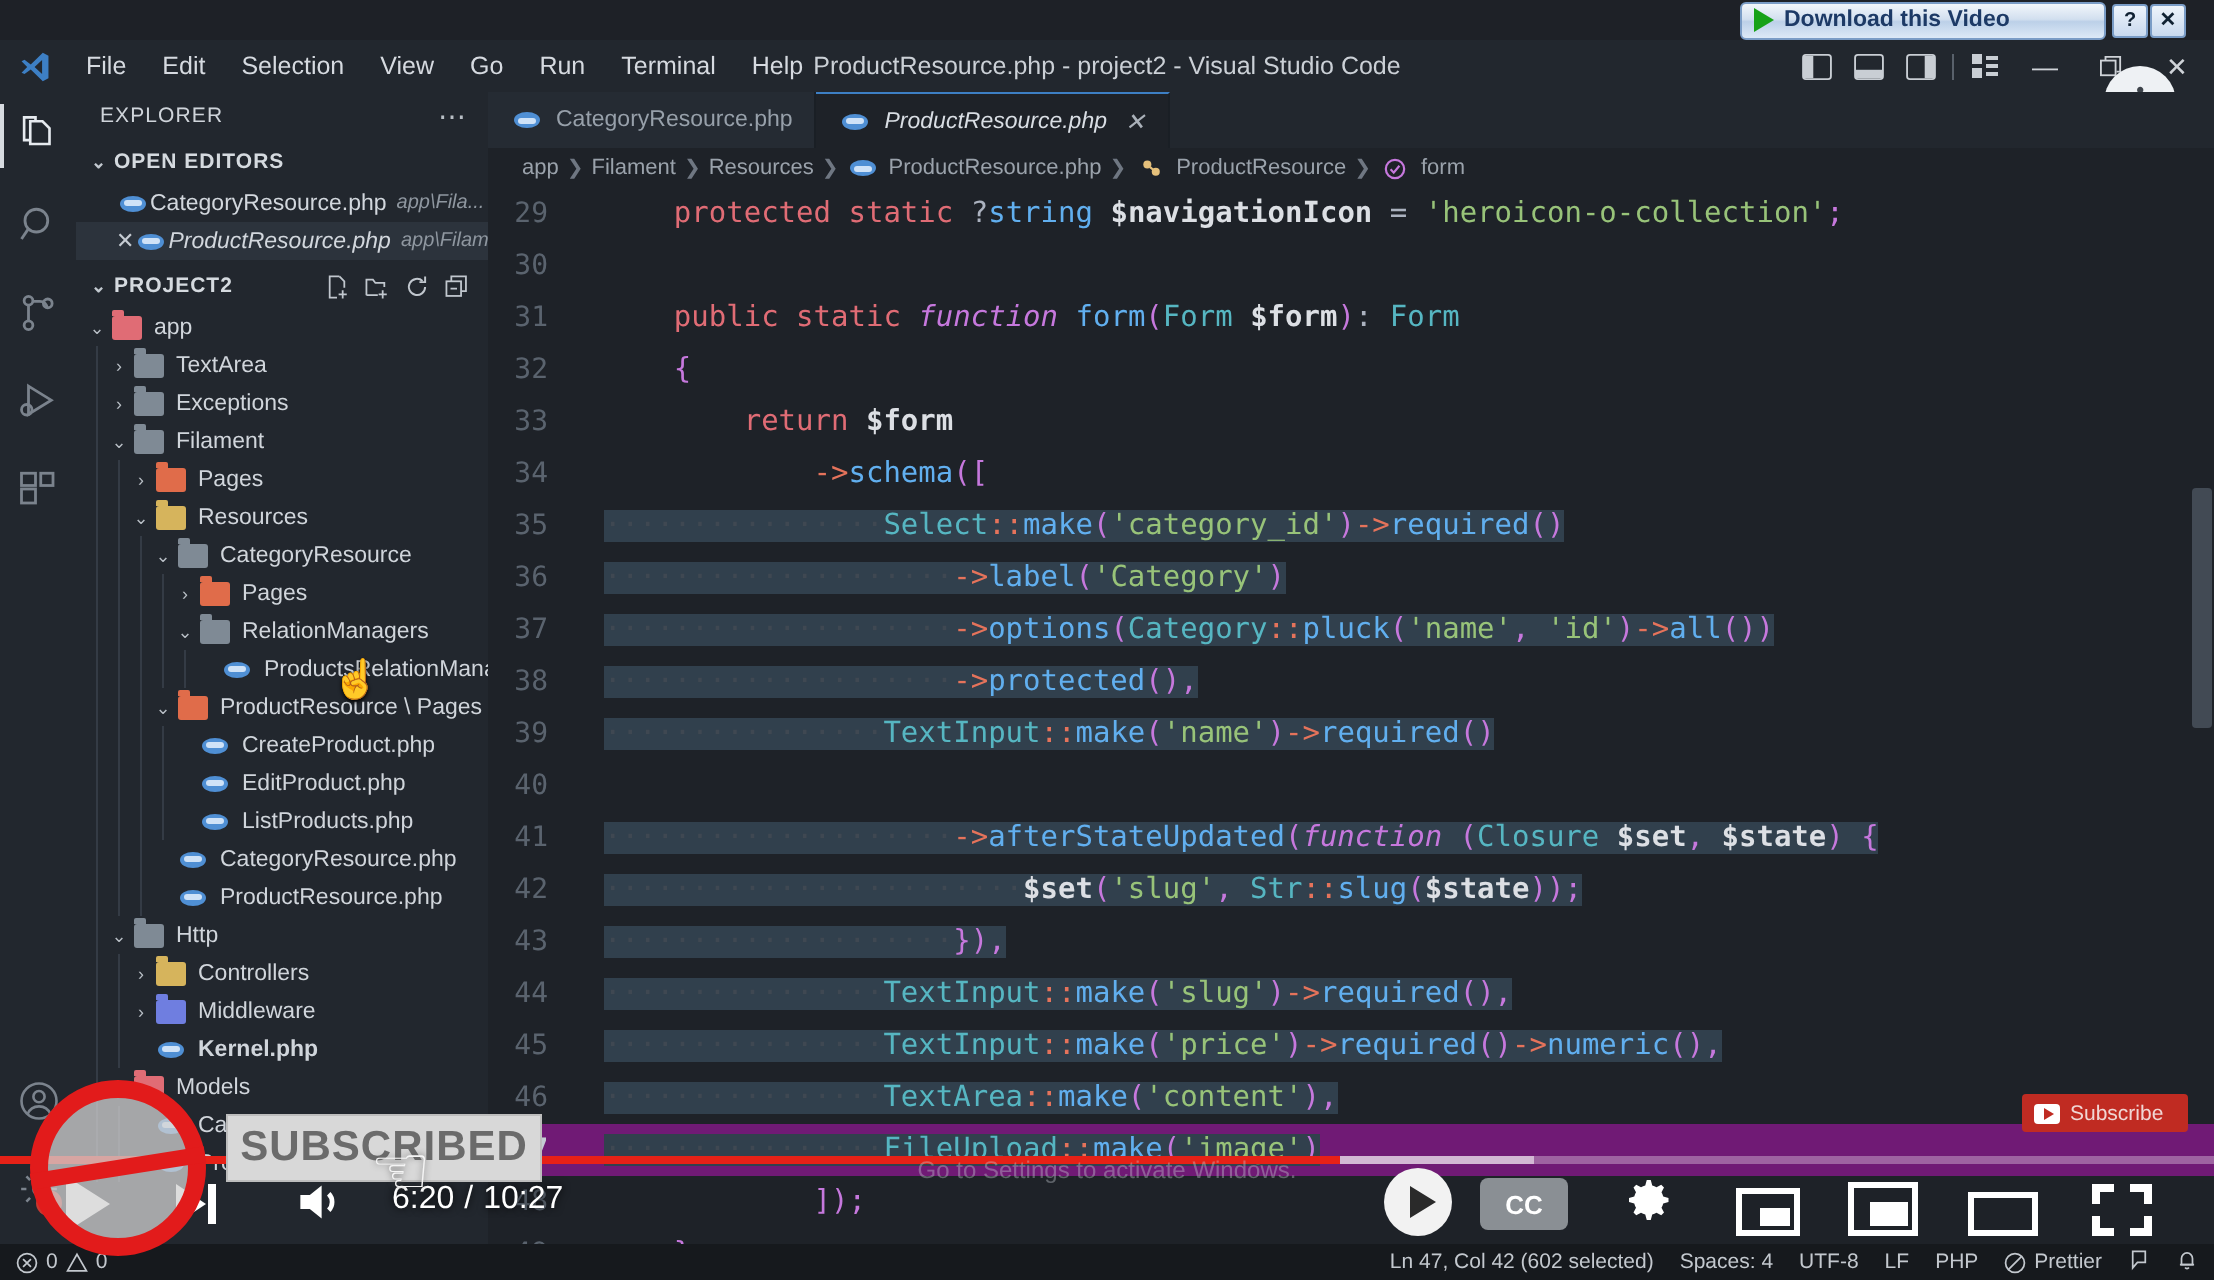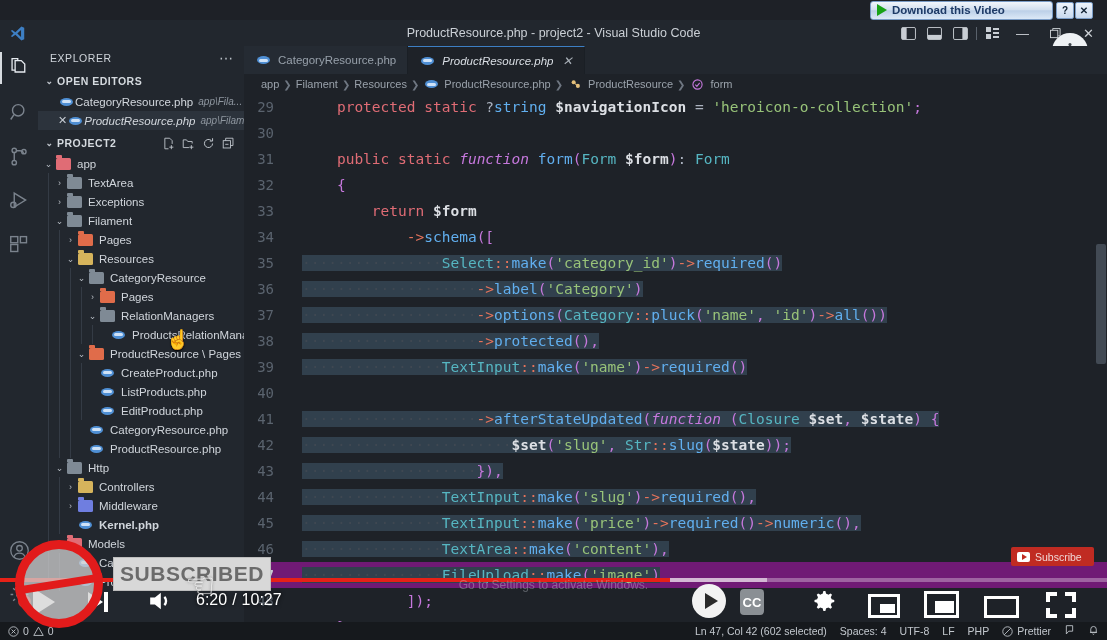--- a/index.html
+++ b/index.html
@@ -208,20 +208,30 @@
     <div class="dl-mini">?</div>
     <div class="dl-mini2">✕</div>
   </div>
 
   <div class="titlebar">
     <div class="vscode-logo">
       <svg viewBox="0 0 24 24">
           <path d="M17.5 2 9 10.2 4.6 6.9 2.5 8l4 4-4 4L4.6 17l4.4-3.3L17.5 22l4-2V4zM17 7v10l-5.3-5z" fill="#3d7fc4"></path>
         </svg>
     </div>
+    <div class="menu">
+      <div class="menu-item">File</div>
+      <div class="menu-item">Edit</div>
+      <div class="menu-item">Selection</div>
+      <div class="menu-item">View</div>
+      <div class="menu-item">Go</div>
+      <div class="menu-item">Run</div>
+      <div class="menu-item">Terminal</div>
+      <div class="menu-item">Help</div>
+    </div>
     <div class="title-center">ProductResource.php - project2 - Visual Studio Code</div>
     <div class="title-right">
       <div class="tb-icon">
         <svg width="15" height="13" viewBox="0 0 16 14">
             <rect x="0.5" y="0.5" width="15" height="13" rx="1.5" fill="none" stroke="#c9ced4"></rect>
             <rect x="1" y="1" width="5" height="12" fill="#c9ced4"></rect>
           </svg>
       </div>
       <div class="tb-icon">
         <svg width="15" height="13" viewBox="0 0 16 14">
@@ -488,32 +498,32 @@
         </div>
         <div class="tree-row" style="padding-left: 48px;">
           <span class="indent-guide" style="left: 10px;"></span>
           <span class="indent-guide" style="left: 21px;"></span>
           <span class="indent-guide" style="left: 32px;"></span>
           <span class="indent-guide" style="left: 43px;"></span>
           <span class="arrow"></span>
           <span class="ico">
             <span class="php-ico"></span>
           </span>
+          <span class="lbl">EditProduct.php</span>
+        </div>
+        <div class="tree-row" style="padding-left: 48px;">
+          <span class="indent-guide" style="left: 10px;"></span>
+          <span class="indent-guide" style="left: 21px;"></span>
+          <span class="indent-guide" style="left: 32px;"></span>
+          <span class="indent-guide" style="left: 43px;"></span>
+          <span class="arrow"></span>
+          <span class="ico">
+            <span class="php-ico"></span>
+          </span>
           <span class="lbl">ListProducts.php</span>
-        </div>
-        <div class="tree-row" style="padding-left: 48px;">
-          <span class="indent-guide" style="left: 10px;"></span>
-          <span class="indent-guide" style="left: 21px;"></span>
-          <span class="indent-guide" style="left: 32px;"></span>
-          <span class="indent-guide" style="left: 43px;"></span>
-          <span class="arrow"></span>
-          <span class="ico">
-            <span class="php-ico"></span>
-          </span>
-          <span class="lbl">EditProduct.php</span>
         </div>
         <div class="tree-row" style="padding-left: 37px;">
           <span class="indent-guide" style="left: 10px;"></span>
           <span class="indent-guide" style="left: 21px;"></span>
           <span class="indent-guide" style="left: 32px;"></span>
           <span class="arrow"></span>
           <span class="ico">
             <span class="php-ico"></span>
           </span>
           <span class="lbl">CategoryResource.php</span>
@@ -732,21 +742,21 @@
   <div class="time-txt">
     <span>6:20</span>
     <span style="margin:0 5px">/</span>
     <span>10:27</span>
   </div>
 
   <div class="vc-btn" style="left:692px;bottom:22px;width:34px;height:34px;border-radius:50%;background:#f2f2f2;">
     <span style="width:0;height:0;border-left:13px solid #2a2a2a;border-top:8px solid transparent;border-bottom:8px solid transparent;margin-left:4px"></span>
   </div>
 
-  <div class="vc-btn" style="left:740px;bottom:25px;width:24px;height:26px;background:#8a8f94;border-radius:4px;">
+  <div class="vc-btn" style="left:740px;bottom:25px;width:44px;height:26px;background:#8a8f94;border-radius:4px;">
     <span style="font-size:13px;font-weight:bold;color:#fff;font-family:'Liberation Sans',sans-serif">CC</span>
   </div>
 
   <div class="gear">
     <svg width="30" height="30" viewBox="0 0 24 24" fill="#fff">
       <path d="M12 8.4a3.6 3.6 0 1 0 0 7.2 3.6 3.6 0 0 0 0-7.2zm0 5.6a2 2 0 1 1 0-4 2 2 0 0 1 0 4z"></path>
       <path d="M21 12.8v-1.6l-2.1-.6a7 7 0 0 0-.7-1.7l1-1.9-1.1-1.1-1.9 1a7 7 0 0 0-1.7-.7L13.9 4h-1.6l-.6 2.2a7 7 0 0 0-1.7.7l-1.9-1L7 7l1 1.9a7 7 0 0 0-.7 1.7L5.2 11.2v1.6l2.1.6a7 7 0 0 0 .7 1.7l-1 1.9 1.1 1.1 1.9-1a7 7 0 0 0 1.7.7l.6 2.2h1.6l.6-2.2a7 7 0 0 0 1.7-.7l1.9 1 1.1-1.1-1-1.9a7 7 0 0 0 .7-1.7z"></path>
     </svg>
   </div>
 

